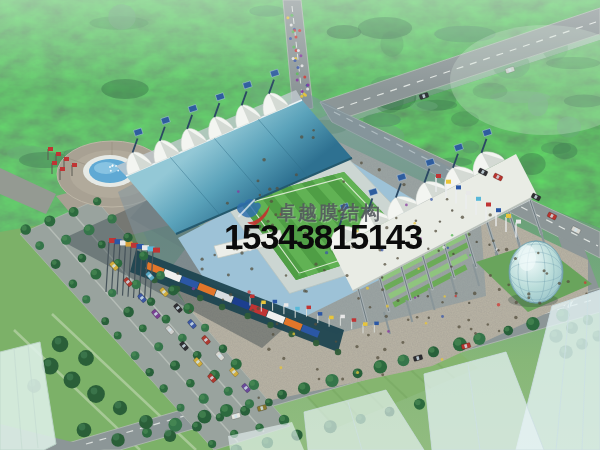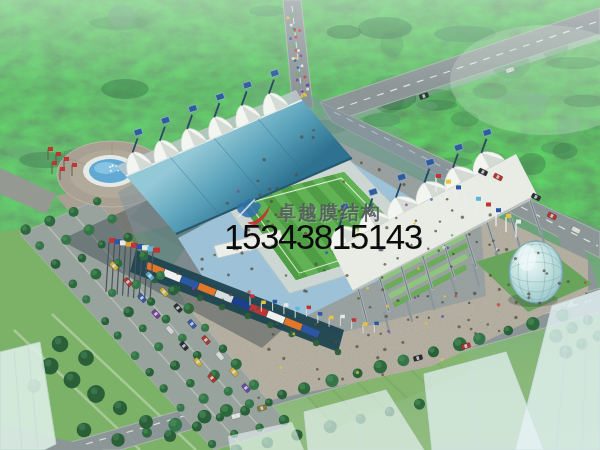--- a/index.html
+++ b/index.html
@@ -4,21 +4,21 @@
 <style>
   html,body{margin:0;padding:0;background:#222;}
   .stage{position:relative;width:600px;height:450px;overflow:hidden;background:#7fae8c;
          font-family:"Liberation Sans",sans-serif;}
   .stage svg.scene{position:absolute;left:0;top:0;}
   .wm{position:absolute;left:0;top:0;width:600px;height:450px;pointer-events:none;}
   .wm-logo{position:absolute;left:230px;top:194px;width:48px;height:34px;opacity:.92;}
   .wm-company{position:absolute;left:277px;top:200px;font-size:19px;font-weight:bold;
       letter-spacing:2px;color:rgba(82,87,92,.88);text-shadow:1px 1px 0 rgba(255,255,255,.25);
       font-family:"DejaVu Sans","Liberation Sans",sans-serif;white-space:nowrap;}
-  .wm-phone{position:absolute;left:224px;top:219px;font-size:35px;font-weight:normal;
+  .wm-phone{position:absolute;left:224px;top:219px;font-size:35px;font-weight:bold;
       letter-spacing:-1.5px;color:#0b0b0b;line-height:1;white-space:nowrap;
       font-family:"Liberation Sans",sans-serif;}
 </style>
 </head>
 <body>
 
 <div class="stage">
 <svg class="scene" id="scene" width="600" height="450" viewBox="0 0 600 450">
   <defs>
     <linearGradient id="bgGrad" x1="0" y1="0" x2="0" y2="1">

